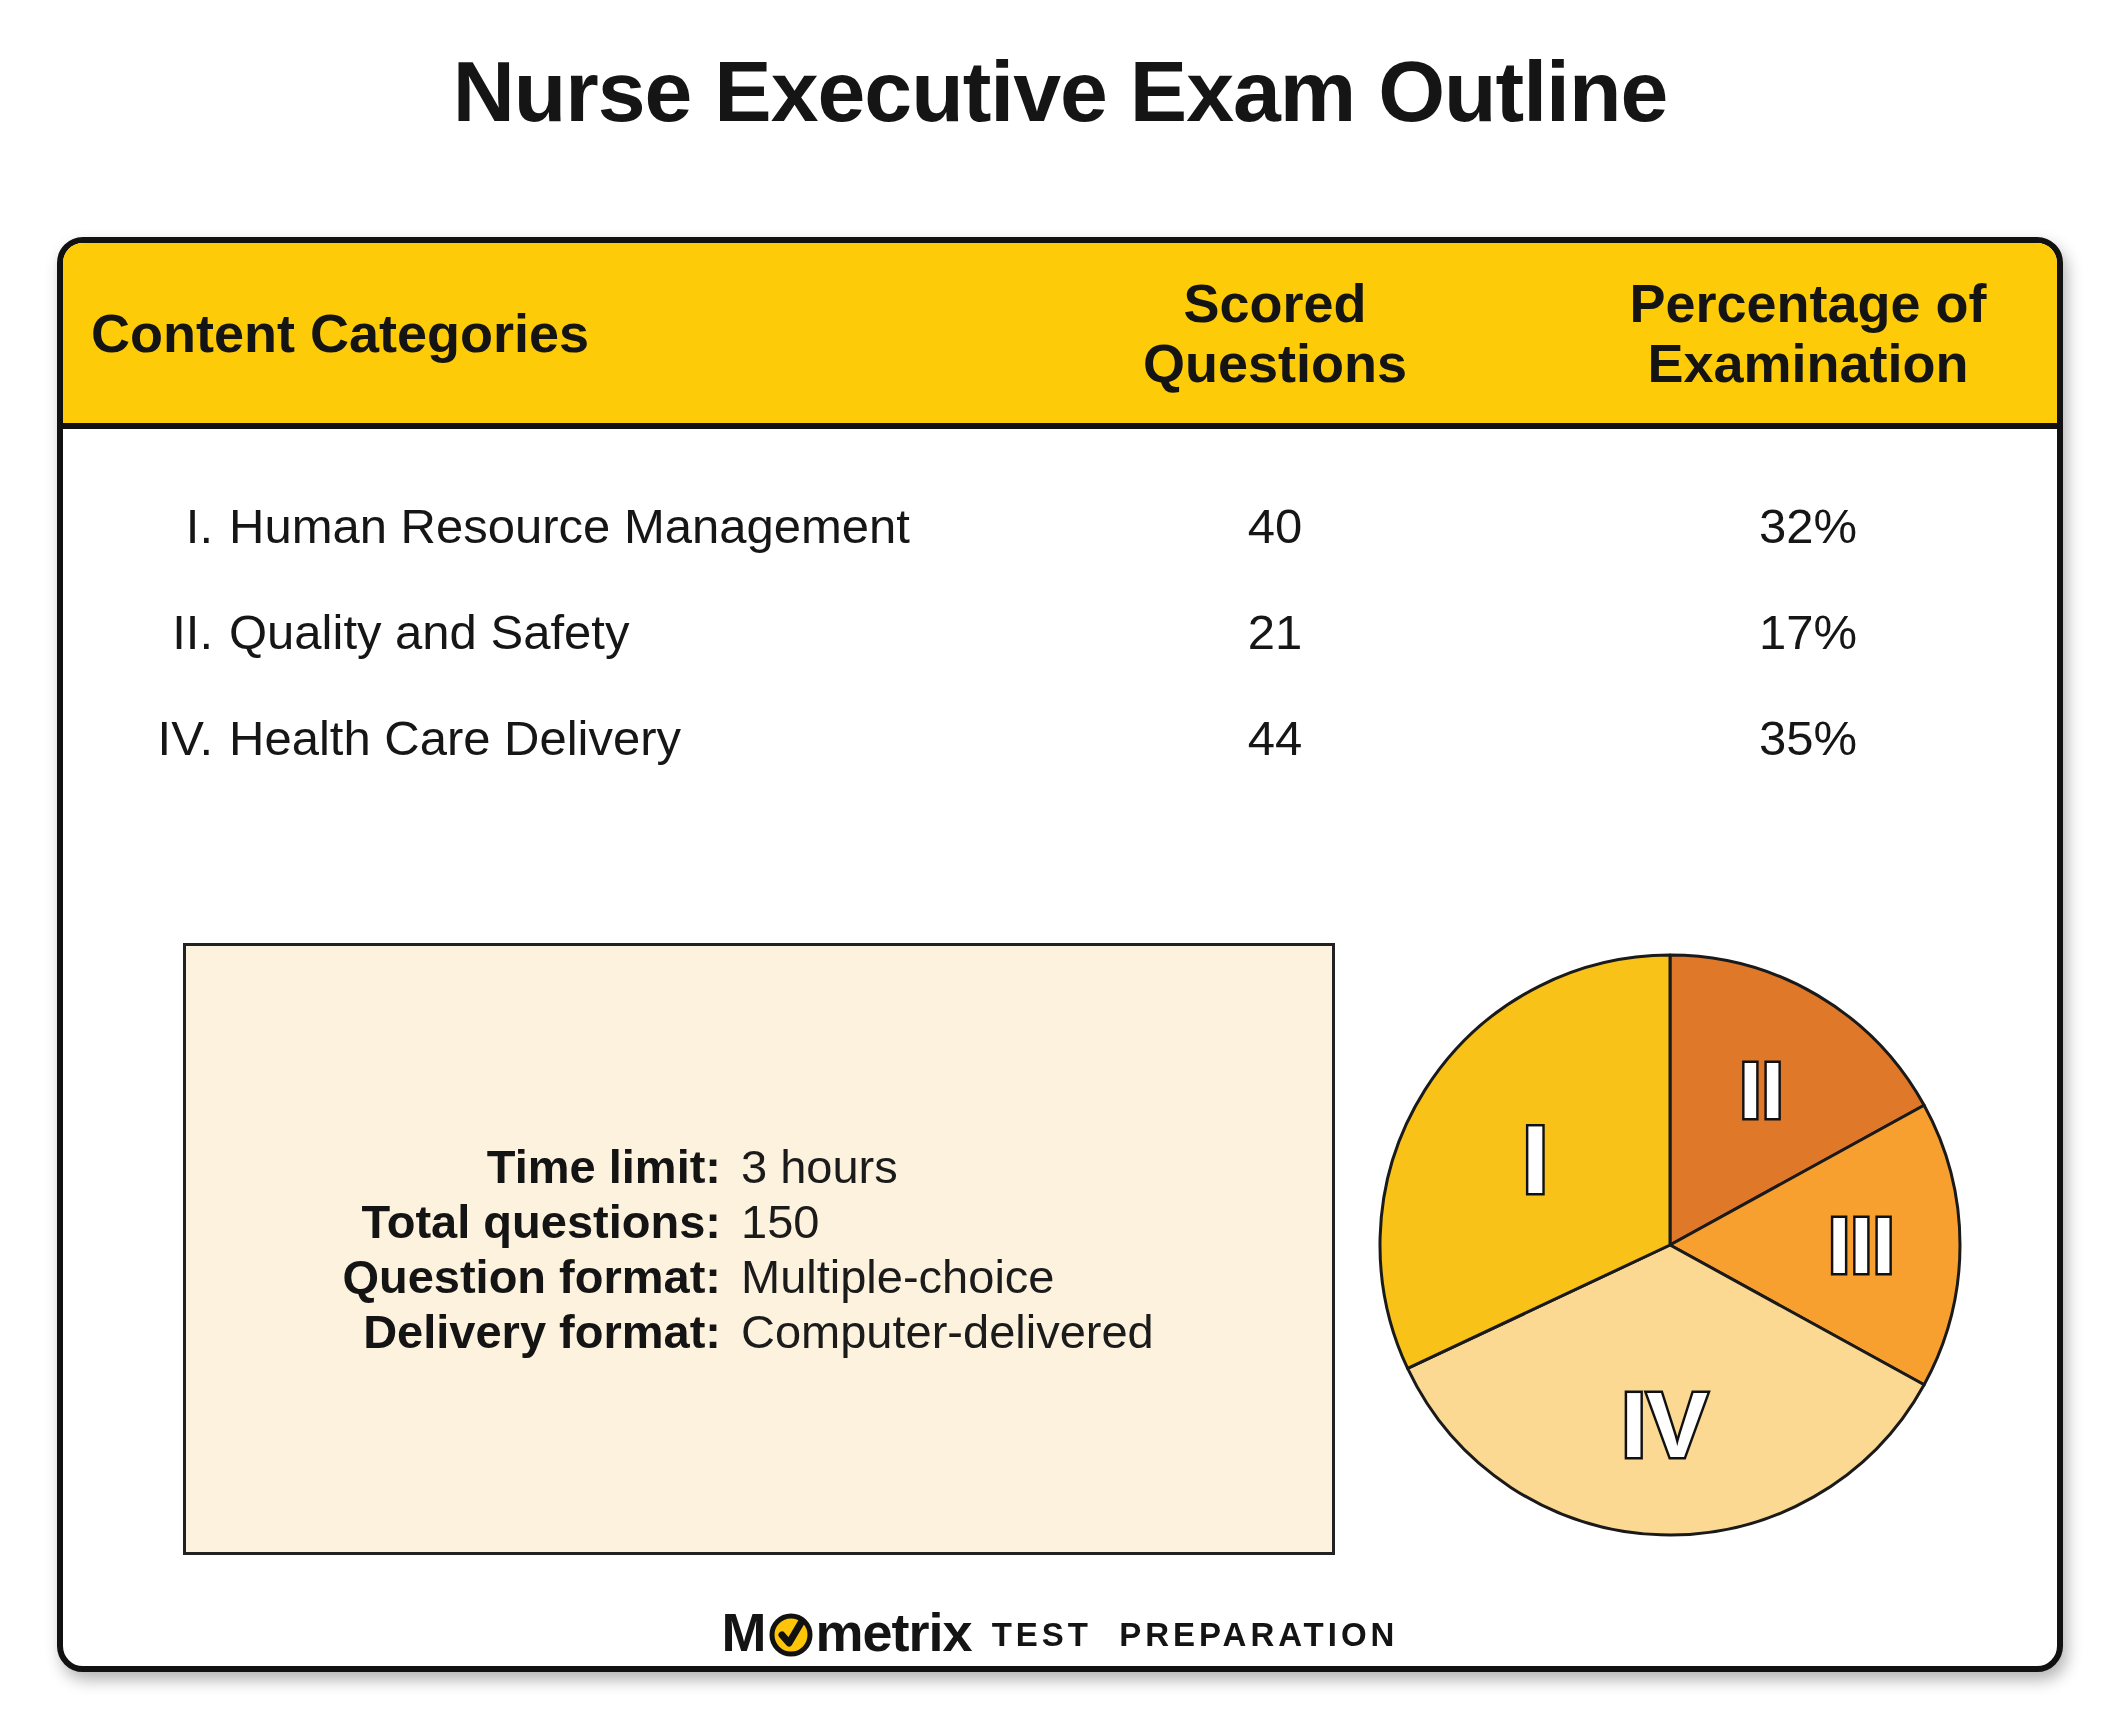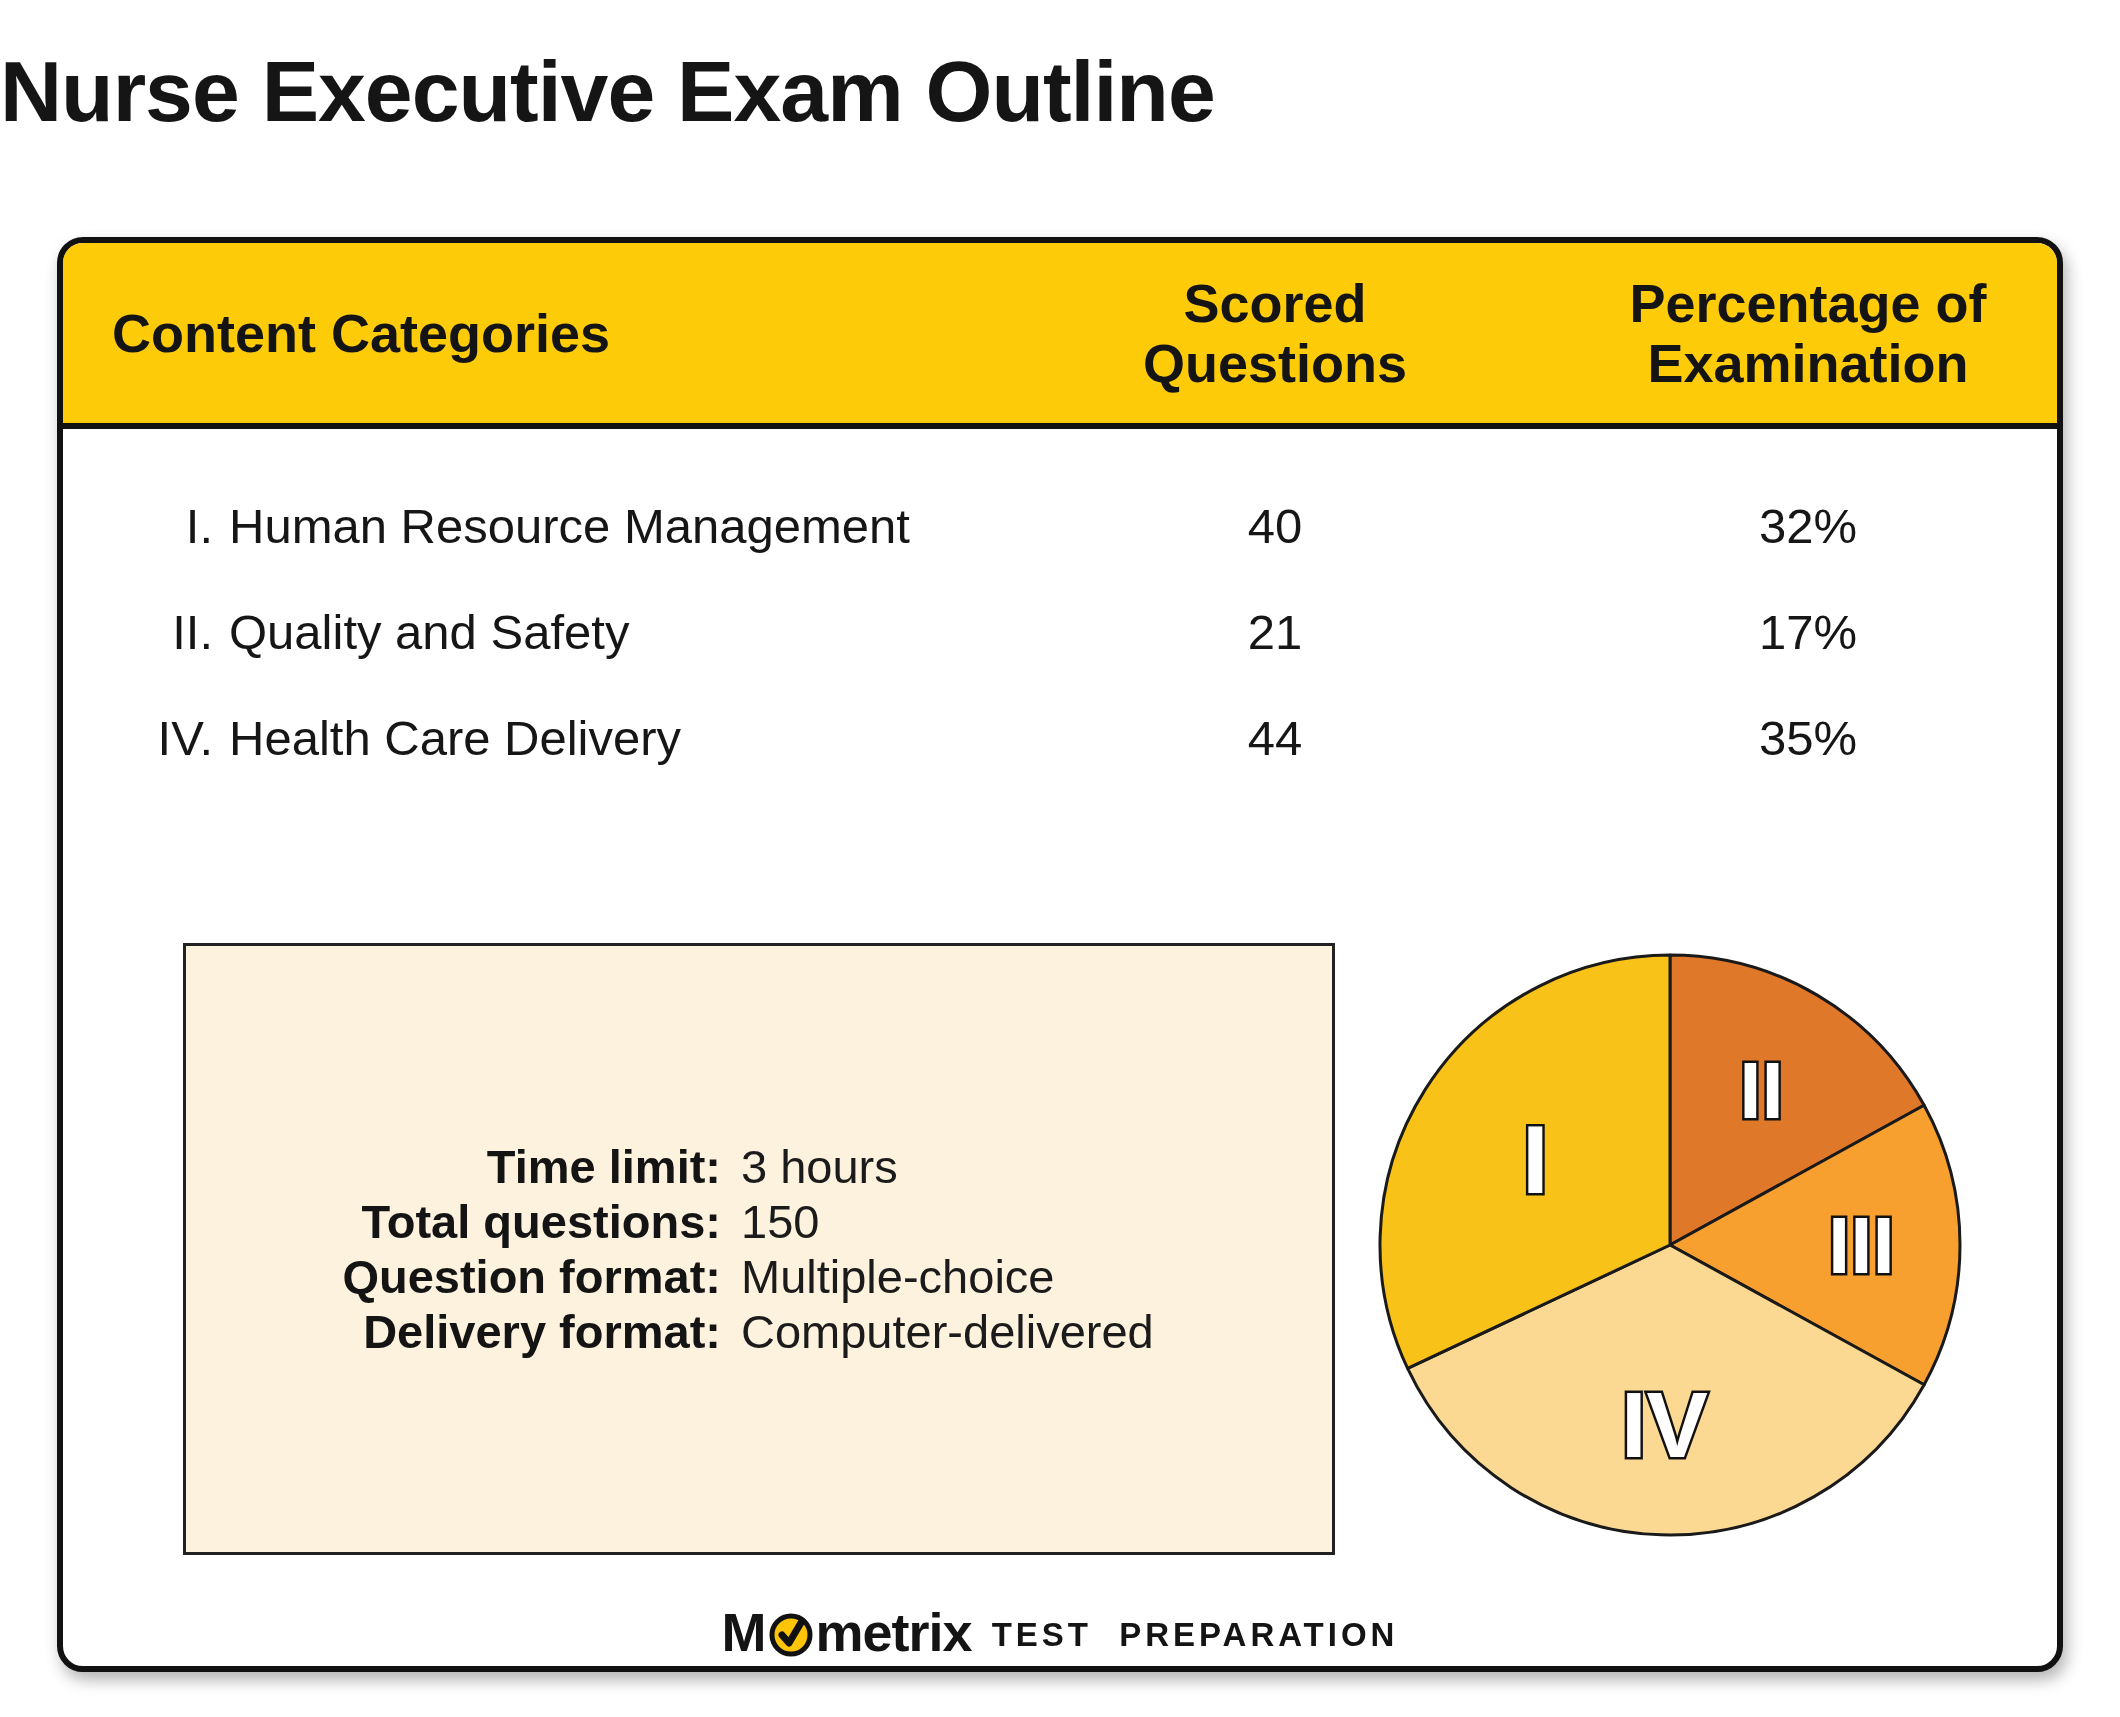--- a/index.html
+++ b/index.html
@@ -6,41 +6,42 @@
   html,body { background:#ffffff; }
   body {
     width:2120px; height:1717px;
     font-family:"Liberation Sans", sans-serif;
     color:#111;
     position:relative;
     overflow:hidden;
   }
   .page-title {
     position:absolute; left:0; top:42px; width:2120px;
+    text-align:center;
     font-size:86px; font-weight:bold; color:#151515;
     letter-spacing:-1px;
   }
   .card {
     position:absolute; left:57px; top:237px;
     width:2006px; height:1435px;
     background:#ffffff;
     border:6px solid #111;
     border-radius:26px;
     box-shadow:4px 8px 16px rgba(0,0,0,0.30);
     overflow:hidden;
   }
   
   .thead {
     position:absolute; left:0; top:0; width:100%; height:186px;
     background:#FDCB08;
     border-bottom:6px solid #111;
     display:flex; align-items:center;
   }
   .th { font-weight:bold; font-size:54px; line-height:1.12; color:#141414; }
-  .th-cat   { width:1012px; padding-left:49px; text-align:left; }
+  .th-cat   { width:1012px; padding-left:28px; text-align:left; }
   .th-scored{ width:400px;  text-align:center; }
   .th-pct   { width:576px;  text-align:center; padding-left:90px; }
   
   .tbody { position:absolute; left:0; top:192px; width:100%; padding-top:38px; }
   .tr { display:flex; align-items:center; height:106px; font-size:49px; color:#161616; }
   .td-num   { width:150px; text-align:right; }
   .td-cat   { width:862px; padding-left:16px; text-align:left; }
   .td-scored{ width:400px; text-align:center; }
   .td-pct   { width:576px; text-align:center; padding-left:90px; }
   

